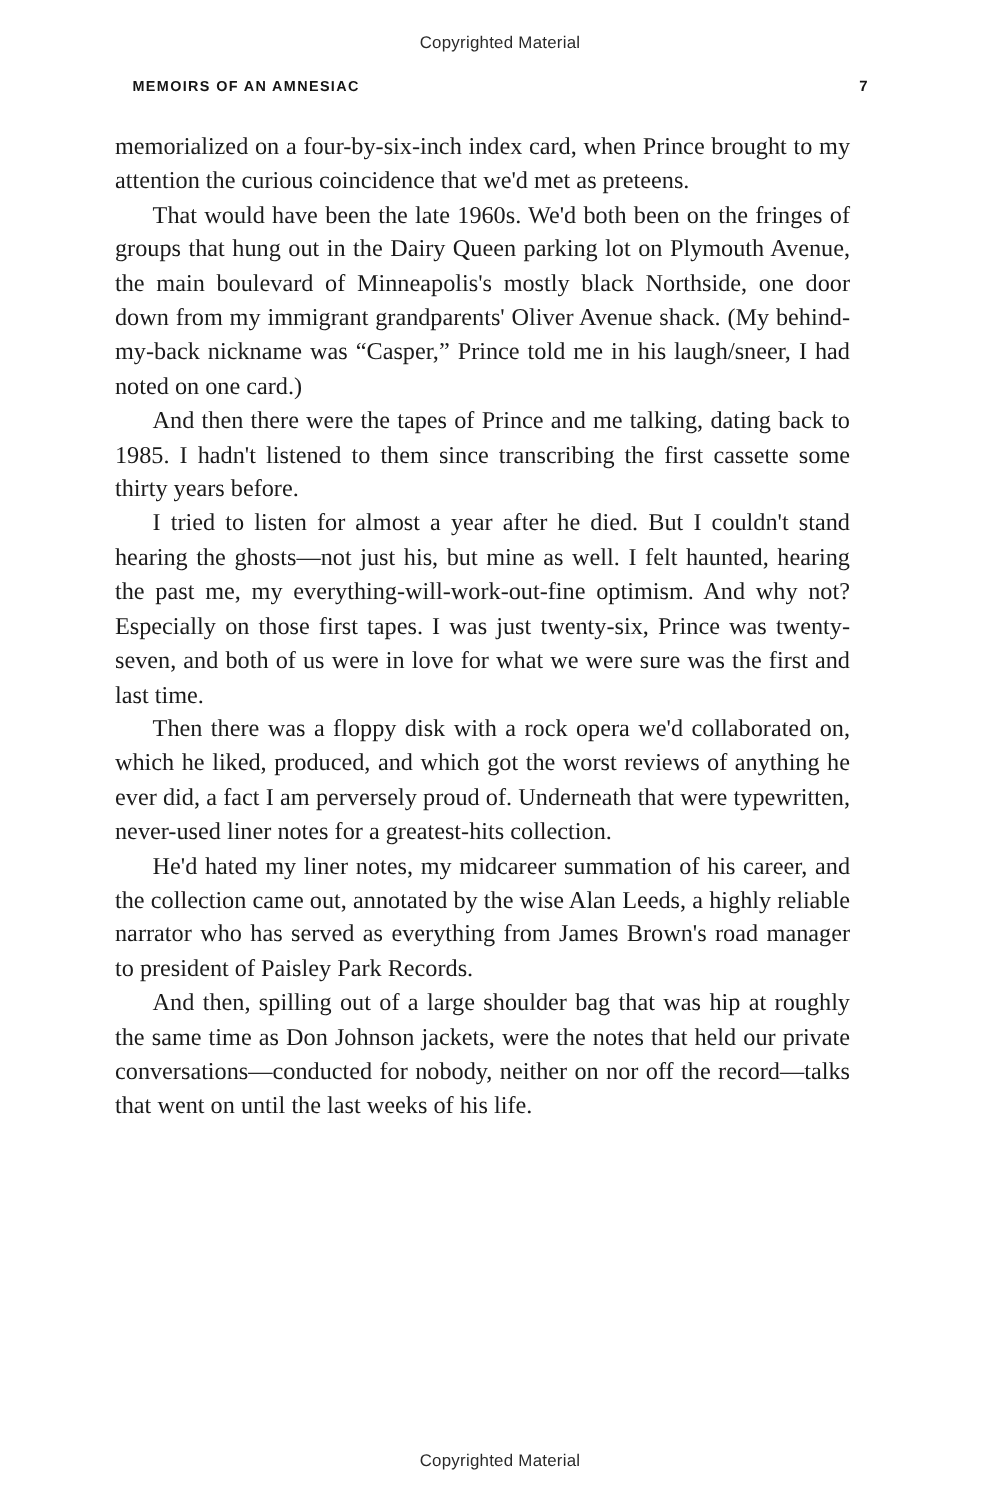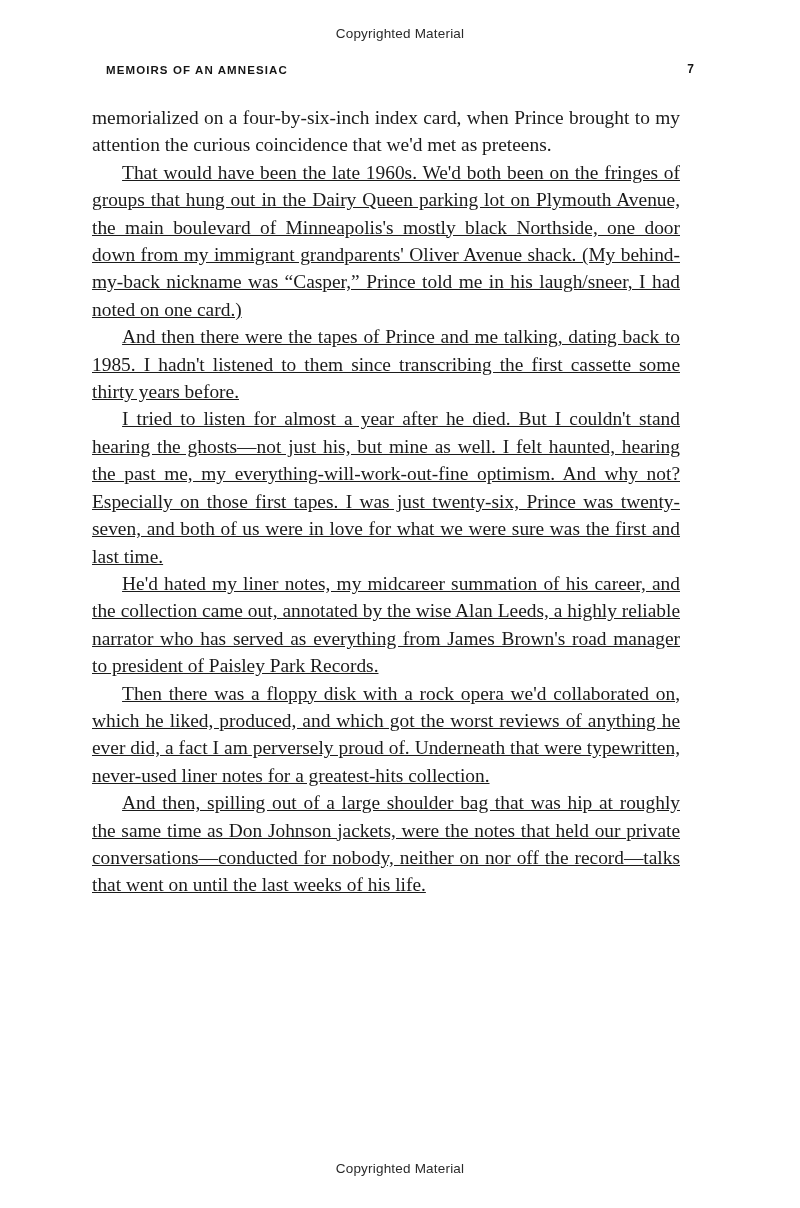--- a/index.html
+++ b/index.html
@@ -75,21 +75,20 @@
     margin: 0;
     font-size: 19.4px;
     line-height: 27.4px;
     text-align: justify;
     text-justify: inter-word;
     hyphens: none;
     color: #1b1b1b;
   }
   .body-text p.indent {
     text-indent: 1.55em;
-    text-decoration: underline;
   }
   .body-text p.first {
     text-indent: 0;
   }
 </style>
 </head>
 <body>
 
 <div class="page">
 
@@ -98,20 +97,20 @@
   <div class="running-head">
     <span class="title">MEMOIRS OF AN AMNESIAC</span>
     <span class="folio">7</span>
   </div>
 
   <div class="body-text">
     <p class="first">memorialized on a four-by-six-inch index card, when Prince brought to my attention the curious coincidence that we'd met as preteens.</p>
     <p class="indent">That would have been the late 1960s. We'd both been on the fringes of groups that hung out in the Dairy Queen parking lot on Plymouth Avenue, the main boulevard of Minneapolis's mostly black Northside, one door down from my immigrant grandparents' Oliver Avenue shack. (My behind-my-back nickname was “Casper,” Prince told me in his laugh/sneer, I had noted on one card.)</p>
     <p class="indent">And then there were the tapes of Prince and me talking, dating back to 1985. I hadn't listened to them since transcribing the first cassette some thirty years before.</p>
     <p class="indent">I tried to listen for almost a year after he died. But I couldn't stand hearing the ghosts—not just his, but mine as well. I felt haunted, hearing the past me, my everything-will-work-out-fine optimism. And why not? Especially on those first tapes. I was just twenty-six, Prince was twenty-seven, and both of us were in love for what we were sure was the first and last time.</p>
+    <p class="indent">Then there was a floppy disk with a rock opera we'd collaborated on, which he liked, produced, and which got the worst reviews of anything he ever did, a fact I am perversely proud of. Underneath that were typewritten, never-used liner notes for a greatest-hits collection.</p>
     <p class="indent">He'd hated my liner notes, my midcareer summation of his career, and the collection came out, annotated by the wise Alan Leeds, a highly reliable narrator who has served as everything from James Brown's road manager to president of Paisley Park Records.</p>
-    <p class="indent">Then there was a floppy disk with a rock opera we'd collaborated on, which he liked, produced, and which got the worst reviews of anything he ever did, a fact I am perversely proud of. Underneath that were typewritten, never-used liner notes for a greatest-hits collection.</p>
     <p class="indent">And then, spilling out of a large shoulder bag that was hip at roughly the same time as Don Johnson jackets, were the notes that held our private conversations—conducted for nobody, neither on nor off the record—talks that went on until the last weeks of his life.</p>
   </div>
 
   <div class="watermark-bottom">Copyrighted Material</div>
 
 </div>
 
 </body></html>

